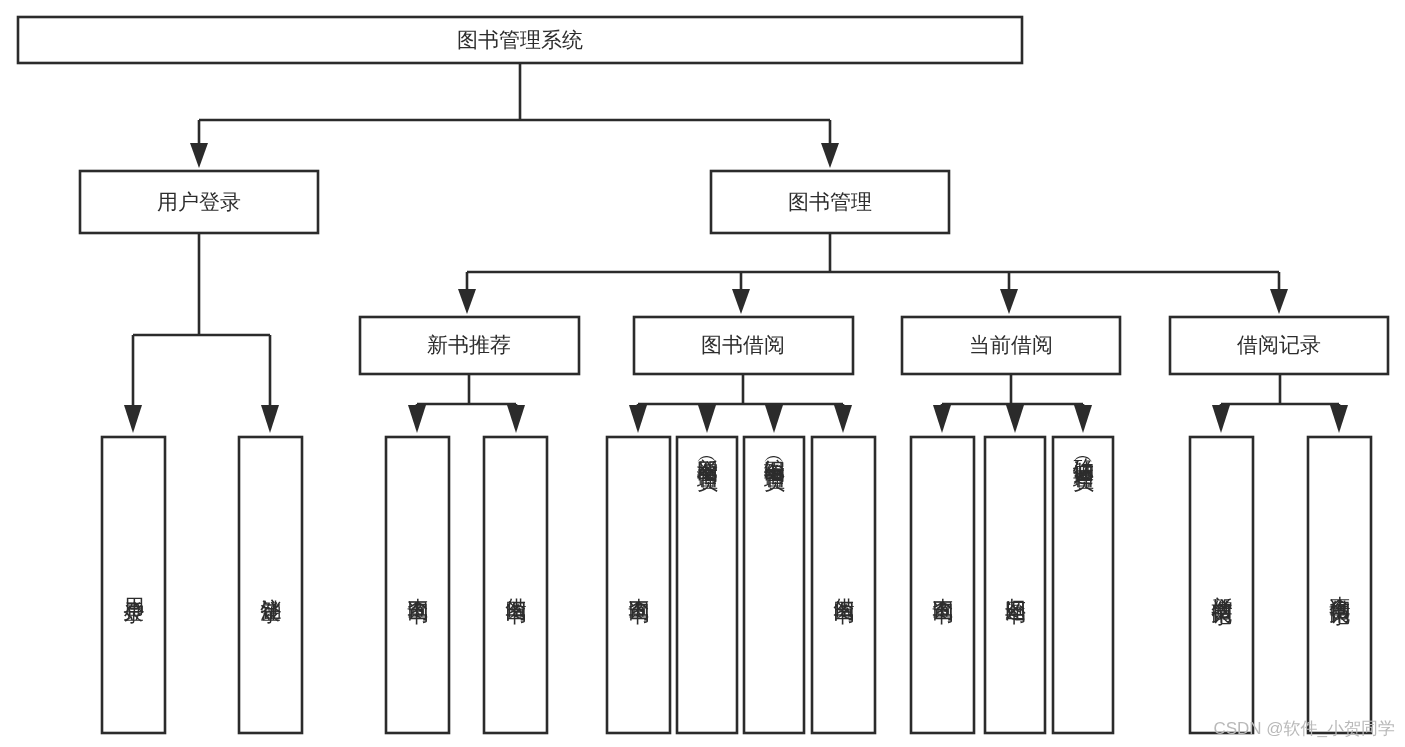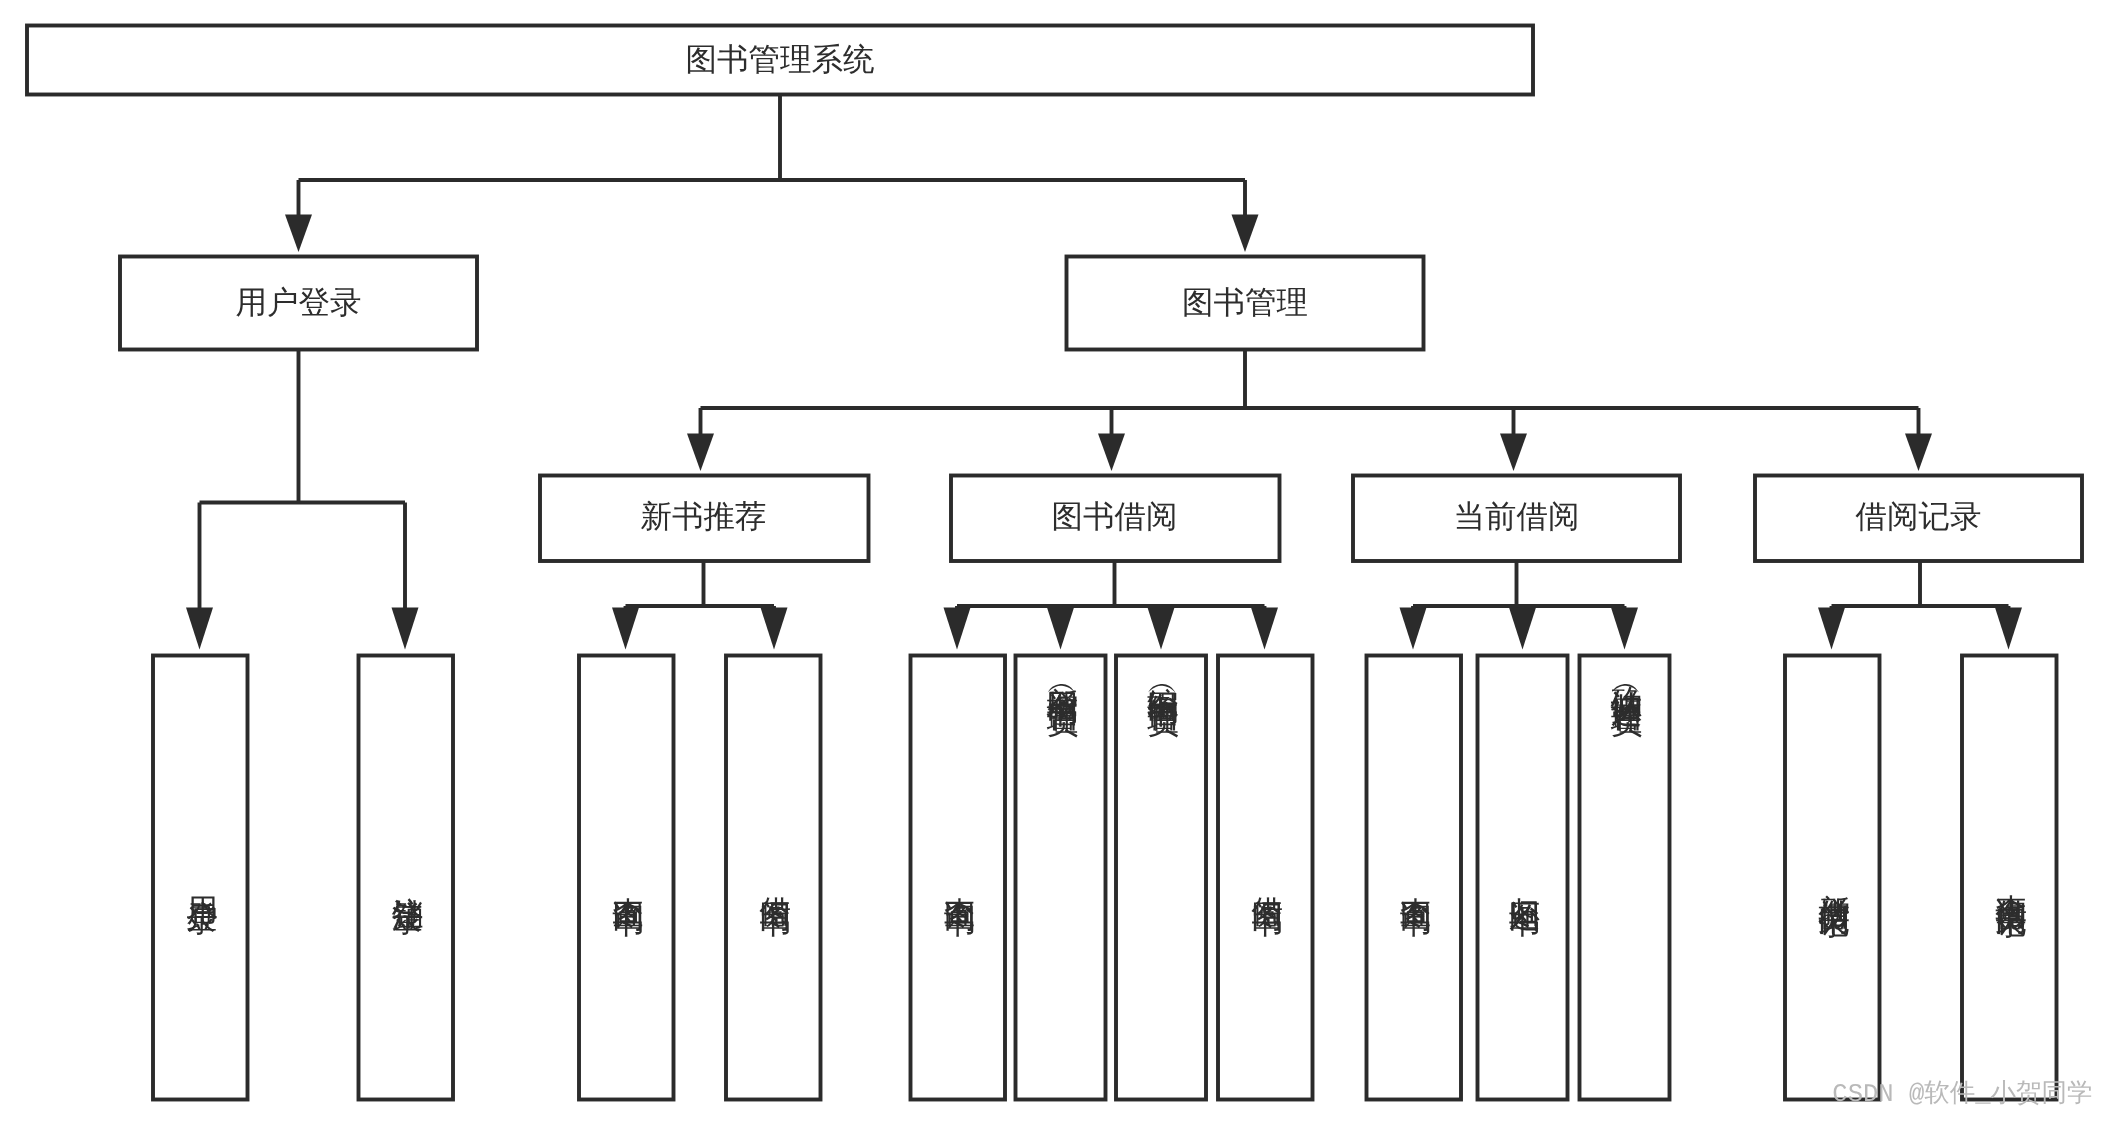--- a/index.html
+++ b/index.html
@@ -63,21 +63,21 @@
     line-height: 1.18;
     color: #2d2d2d;
     letter-spacing: 2px;
     white-space: nowrap;
     text-align: center;
   }
   .watermark {
     position: absolute;
     right: 10px;
     bottom: 4px;
-    font-family: Liberation Mono, monospace;
+    font-family: Liberation Sans, sans-serif;
     font-size: 17px;
     color: #b9b9b9;
     white-space: nowrap;
     user-select: none;
   }
 </style>
 </head>
 <body>
 
 <div id="diagram-root">

